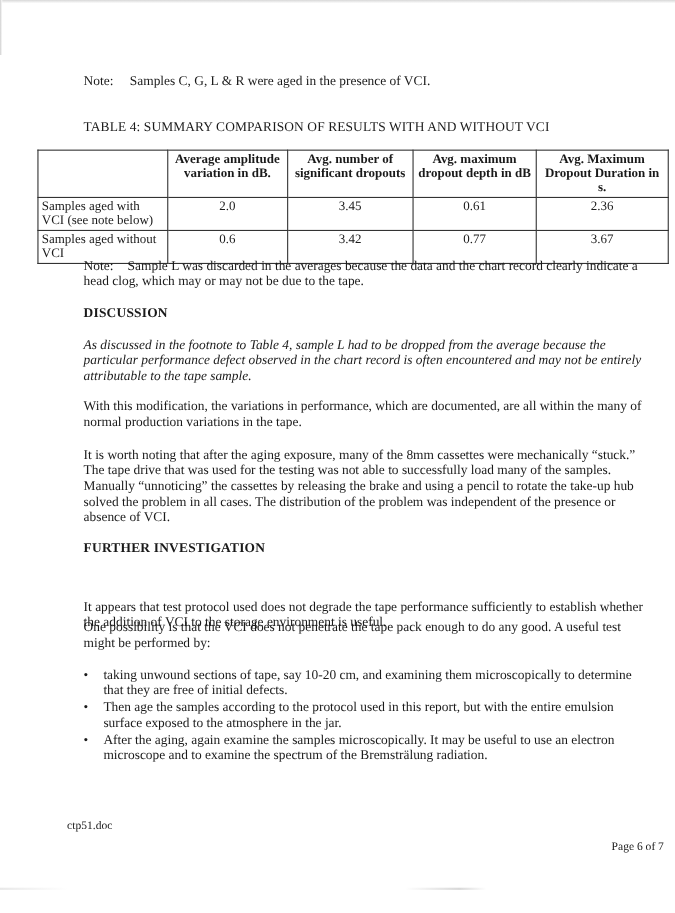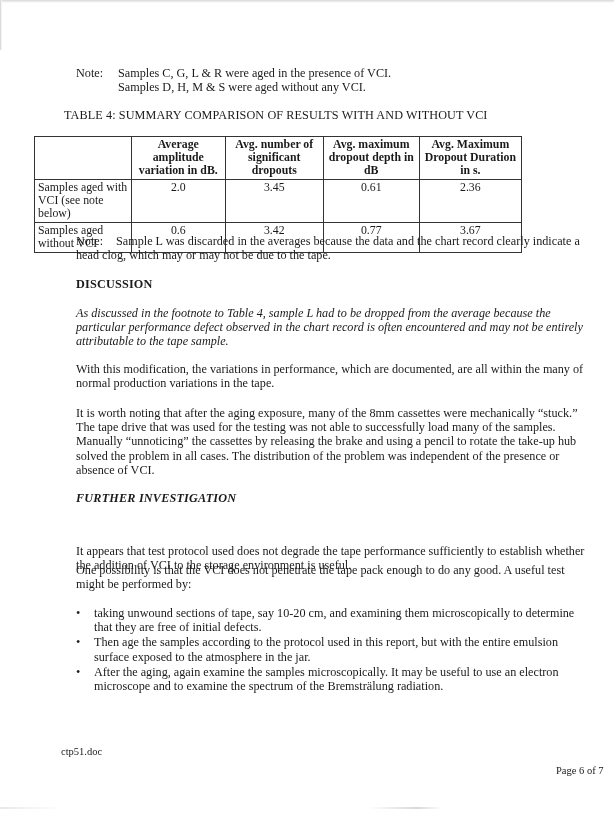--- a/index.html
+++ b/index.html
@@ -37,29 +37,29 @@
     }
     .note-top {
       position: absolute;
       left: 76px;
       top: 66px;
     }
     .note-top .row { display: flex; }
     .note-top .lbl { width: 42px; }
     .table-caption {
       position: absolute;
-      left: 64px;
+      left: 76px;
       top: 108px;
       letter-spacing: 0.1px;
     }
     table.summary {
       position: absolute;
       left: 34px;
       top: 136px;
-      width: 488px;
+      width: 574px;
       border-collapse: collapse;
       font-size: 11.8px;
       line-height: 13px;
     }
     table.summary td, table.summary th {
       border: 1px solid #333;
       padding: 1px 3px 2px 3px;
       vertical-align: top;
     }
     table.summary th {
@@ -83,21 +83,21 @@
     .note-after { top: 234px; }
     .note-after .lbl { display: inline-block; width: 40px; }
     .heading {
       font-weight: bold;
       letter-spacing: 0.2px;
     }
     .h-discussion { top: 277px; }
     .p1 { top: 306px; font-style: italic; }
     .p2 { top: 362px; }
     .p3 { top: 406px; }
-    .h-further { top: 491px; font-style: italic; }
+    .h-further { top: 491px; }
     .p4 { top: 544px; }
     .p5 { top: 563px; }
     ul.bullets {
       position: absolute;
       left: 76px;
       top: 606px;
       width: 510px;
       margin: 0;
       padding: 0;
       list-style: none;
@@ -129,24 +129,20 @@
 </head>
 <body>
 
 <div class="scan-edge-top"></div>
 <div class="scan-edge-left"></div>
 
 <div class="note-top">
   <div class="row">
     <span class="lbl">Note:</span>
     <span>Samples C, G, L &amp; R were aged in the presence of VCI.</span>
-  </div>
-  <div class="row">
-    <span class="lbl"></span>
-    <span>Samples D, H, M &amp; S were aged without any VCI.</span>
   </div>
 </div>
 
 <div class="table-caption">TABLE 4: SUMMARY COMPARISON OF RESULTS WITH AND WITHOUT VCI</div>
 
 <table class="summary">
   <tbody>
       <tr>
     <th class="col0"></th>
     <th class="col1">Average amplitude variation in dB.</th>

